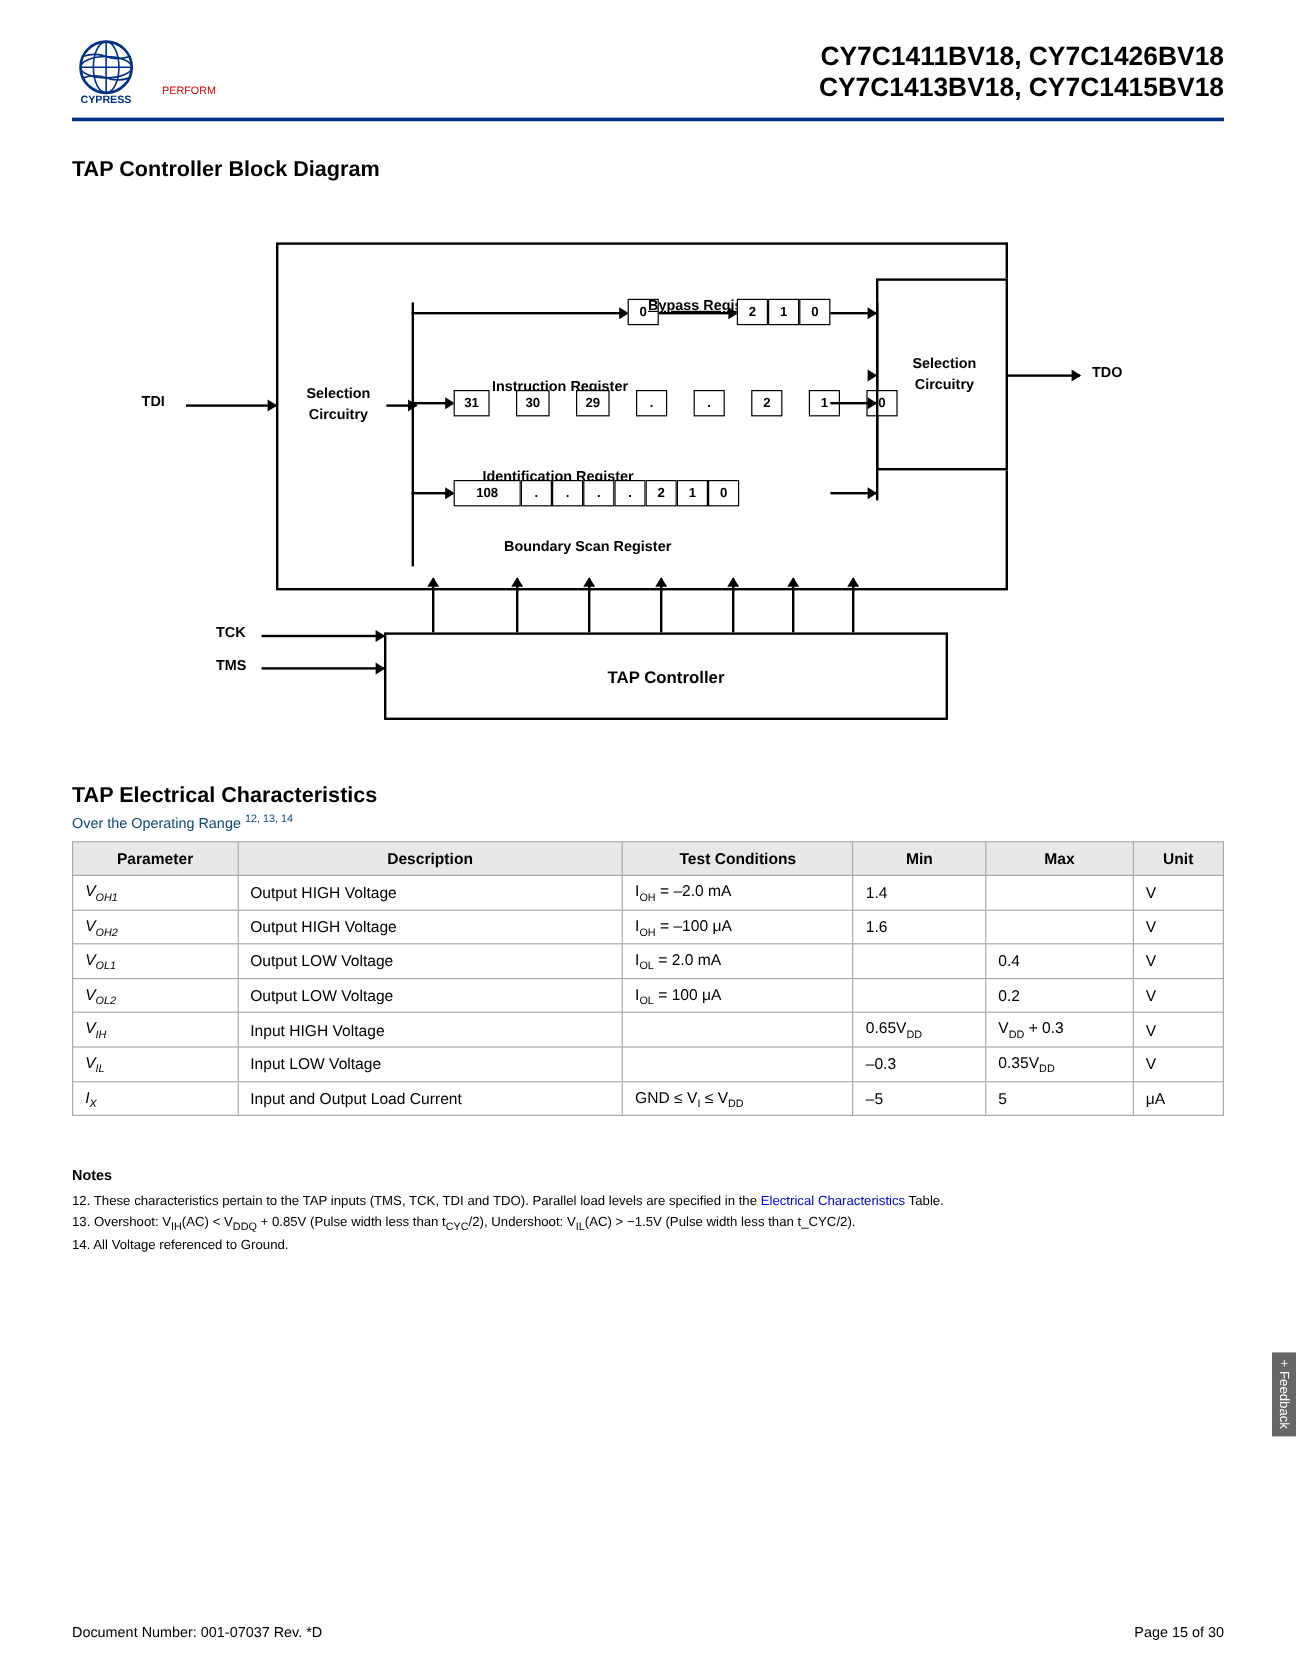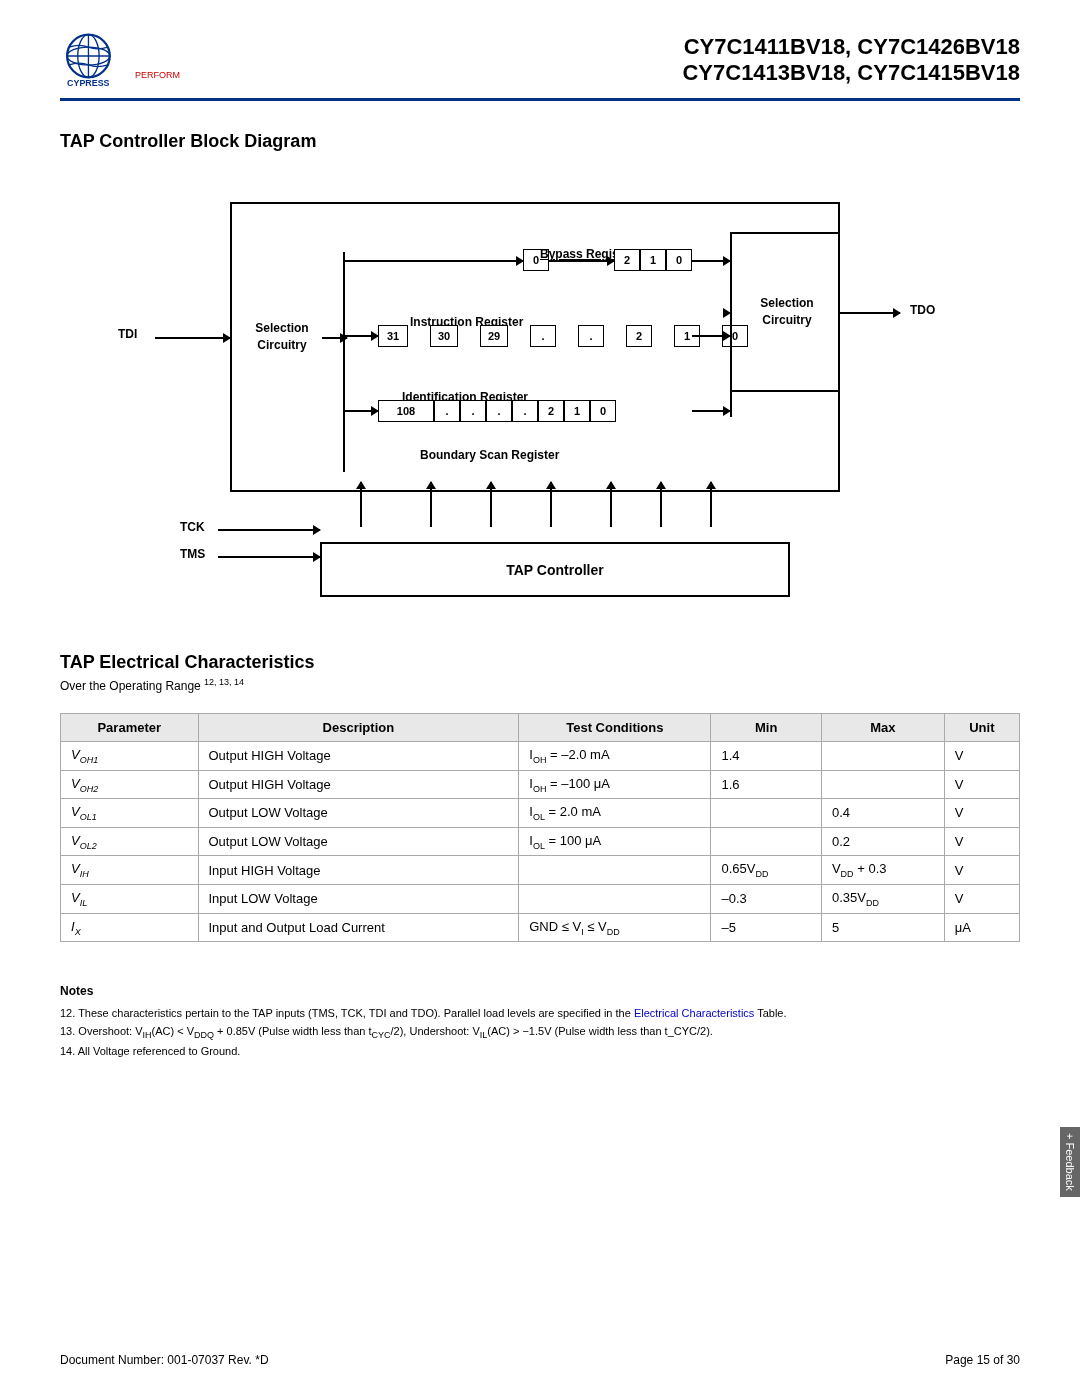--- a/index.html
+++ b/index.html
@@ -141,22 +141,22 @@
 
     
     .tap-section {
       margin-top: 20px;
     }
     .tap-section .section-title {
       margin-bottom: 4px;
     }
     .tap-subtitle {
       font-size: 12px;
-      margin-bottom: 20px;
-      color: #000000;
+      margin-bottom: 8px;
+      color: #0c4a6e;
     }
     sup {
       font-size: 9px;
     }
     table.params-table {
       width: 100%;
       border-collapse: collapse;
       font-size: 13px;
       padding-left: 20px;
     }
@@ -324,21 +324,21 @@
       <div class="line-v" style="left:640px; top:80px; height:165px;"></div>
 
       <div class="arrow-right" style="left:640px; top:140px; width:0px;"></div>
 
       <div class="diag-label" style="left:652px; top:123px; width:90px; line-height:1.4;">Selection<br>Circuitry</div>
 
       <div class="arrow-right" style="left:750px; top:140px; width:60px;"></div>
 
       <div class="diag-label" style="left:820px; top:131px;">TDO</div>
 
-      <div class="diag-inner-box" style="left:230px; top:370px; width:470px; height:55px;align-items:center;">
+      <div class="diag-inner-box" style="left:230px; top:355px; width:470px; height:73px;align-items:center;">
         <span style="font-size:14px; font-weight:bold;">TAP Controller</span>
       </div>
 
       <div class="arrow-up" style="left:270px; top:310px; height:45px;"></div>
       <div class="arrow-up" style="left:340px; top:310px; height:45px;"></div>
       <div class="arrow-up" style="left:400px; top:310px; height:45px;"></div>
       <div class="arrow-up" style="left:460px; top:310px; height:45px;"></div>
       <div class="arrow-up" style="left:520px; top:310px; height:45px;"></div>
       <div class="arrow-up" style="left:570px; top:310px; height:45px;"></div>
       <div class="arrow-up" style="left:620px; top:310px; height:45px;"></div>

